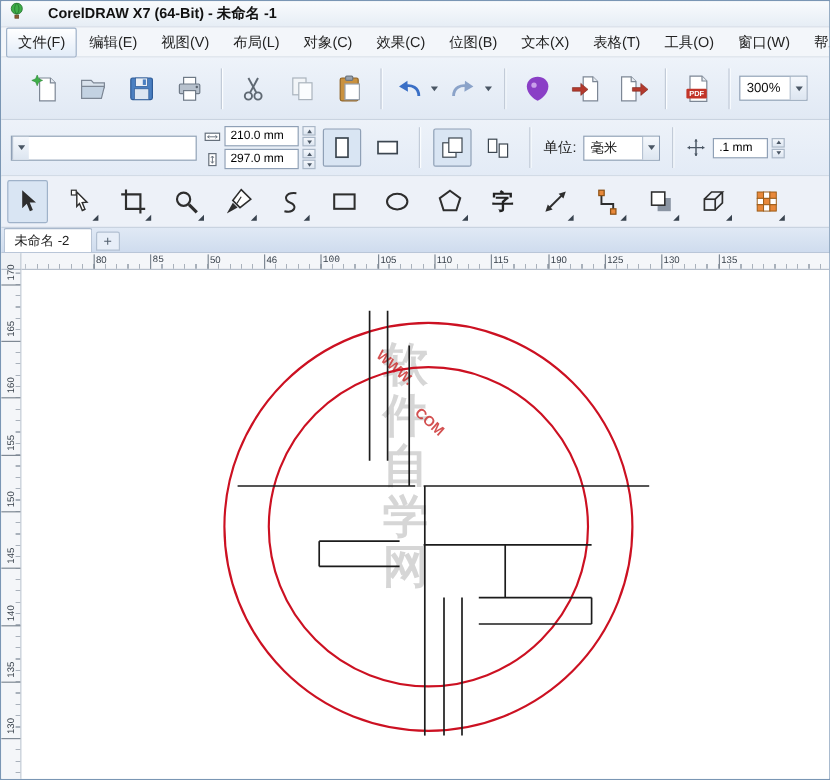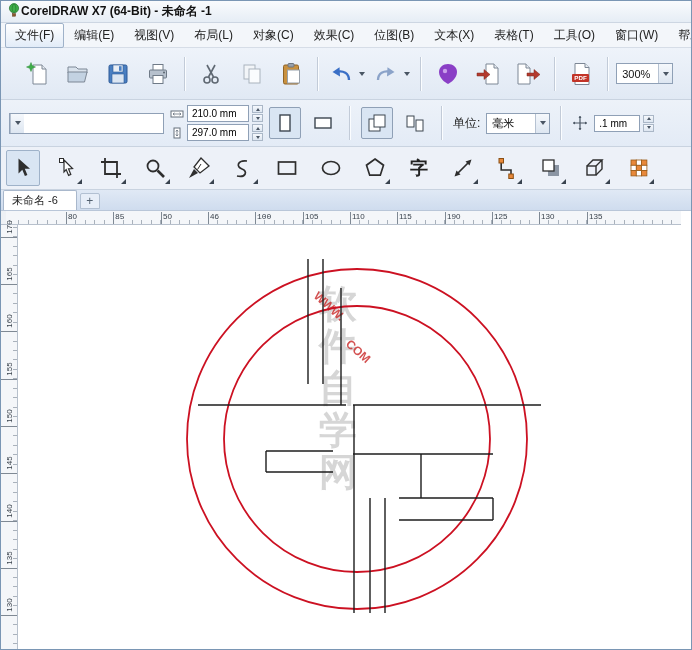--- a/index.html
+++ b/index.html
@@ -1,20 +1,20 @@
 <!DOCTYPE html>
 <html><head>
 <meta charset="utf-8">
 <style>
   * { box-sizing: border-box; margin:0; padding:0; }
   body { width:692px; height:650px; font-family:"Liberation Sans", sans-serif; background:#fff; overflow:hidden; }
   .app { position:relative; width:692px; height:650px; overflow:hidden; background:#fff; border:1px solid #7a96b4; }
 
   
-  .titlebar { height:22px; display:flex; align-items:center; gap:0; padding:0 6px;
+  .titlebar { height:22px; display:flex; align-items:center; gap:19px; padding:0 6px;
     background:linear-gradient(#f9fbfd,#e6edf5); border-bottom:1px solid #cdd6e2; }
   .titlebar .title { font-size:12px; font-weight:bold; color:#111; }
 
   
   .menubar { height:25px; display:flex; align-items:center; padding:0 4px;
     background:#f3f6fa; border-bottom:1px solid #d6dde7; }
   .mi { font-size:12px; color:#222; padding:3px 9px; border:1px solid transparent; border-radius:2px; white-space:nowrap; }
   .mi.hl { border-color:#9fb2c9; background:linear-gradient(#ffffff,#e2ecf8);text-align:right; }
 
   
@@ -57,21 +57,21 @@
   .tabbar { height:21px; display:flex; align-items:flex-end; padding:0 0 0 2px;
     background:linear-gradient(#e0e9f5,#cfdcee); border-bottom:1px solid #b9c6d8; }
   .tab { height:20px; background:#fff; border:1px solid #a9b8cc; border-bottom:none; border-radius:2px 2px 0 0;
     padding:0 18px 0 8px; font-size:11px; display:flex; align-items:center; color:#222; }
   .newtab { height:16px; width:20px; margin:0 0 1px 3px; background:#e7eef8; border:1px solid #b2c0d2; border-radius:2px 2px 0 0;
     font-size:12px; color:#52606f; display:flex; align-items:center; justify-content:center; }
 
   
   .corner { position:absolute; left:0; top:210px; width:17px; height:14px; background:#eef1f5;
     border-right:1px solid #b7c0cc; border-bottom:1px solid #b7c0cc; }
-  .hruler { position:absolute; left:5px; top:210px; width:675px; height:14px; background:#f4f6f9;
+  .hruler { position:absolute; left:17px; top:210px; width:675px; height:14px; background:#f4f6f9;
     border-bottom:1px solid #b7c0cc;
     background-image:repeating-linear-gradient(90deg,#a9b1bb 0 1px,transparent 1px 9.46px);
     background-size:675px 4px; background-position:3.2px bottom; background-repeat:no-repeat; }
   .htick { position:absolute; top:1px; bottom:0; width:1px; background:#7f8994; }
   .hlabel { position:absolute; top:1px; font-size:8px; color:#39424c; line-height:9px; }
   .vruler { position:absolute; left:0; top:224px; width:17px; height:426px; background:#f4f6f9;
     border-right:1px solid #b7c0cc;
     background-image:repeating-linear-gradient(180deg,#a9b1bb 0 1px,transparent 1px 9.46px);
     background-size:4px 426px; background-position:right 2.2px; background-repeat:no-repeat; }
   .vtick { position:absolute; right:0; width:16px; height:1px; background:#7f8994; }
@@ -404,21 +404,21 @@
           <rect x="4" y="14.6" width="5.3" height="5.3" fill="#e8883a"></rect>
             <rect x="9.3" y="14.6" width="5.3" height="5.3" fill="#fff"></rect>
             <rect x="14.6" y="14.6" width="5.3" height="5.3" fill="#e8883a"></rect>
         </g>
       </svg>
     </div>
   </div>
 
   <div class="tabbar">
     <div class="tab">
-      <span>未命名 -6</span>
+      <span>未命名 -2</span>
     </div>
     <div class="newtab">+</div>
   </div>
 
   <div class="corner"></div>
   <div class="hruler">
       <div class="htick" style="left: 60px;"></div>
       <div class="hlabel" style="left: 62px;">80</div>
       <div class="htick" style="left: 107px;"></div>
       <div class="hlabel" style="left: 109px; font-family: Liberation Mono, monospace;">85</div>

